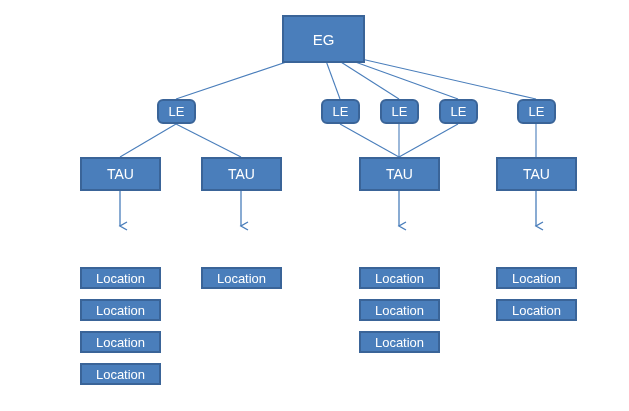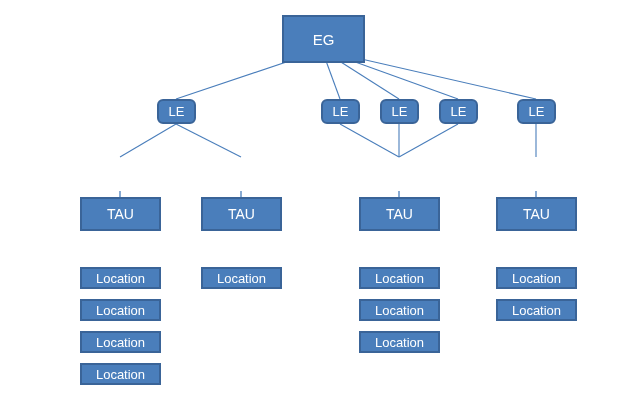--- a/index.html
+++ b/index.html
@@ -45,21 +45,20 @@
     border-width: 2px;
   }
   .node-le {
     font-size: 13px;
     border-radius: 6px;
     border-width: 2px;
   }
   .node-tau {
     font-size: 14px;
     border-width: 2px;
-    margin-top: 40px;
   }
   .node-location {
     font-size: 13px;
     border-width: 2px;
     margin-top: 30px;
   }
 </style>
 </head>
 <body>
 

